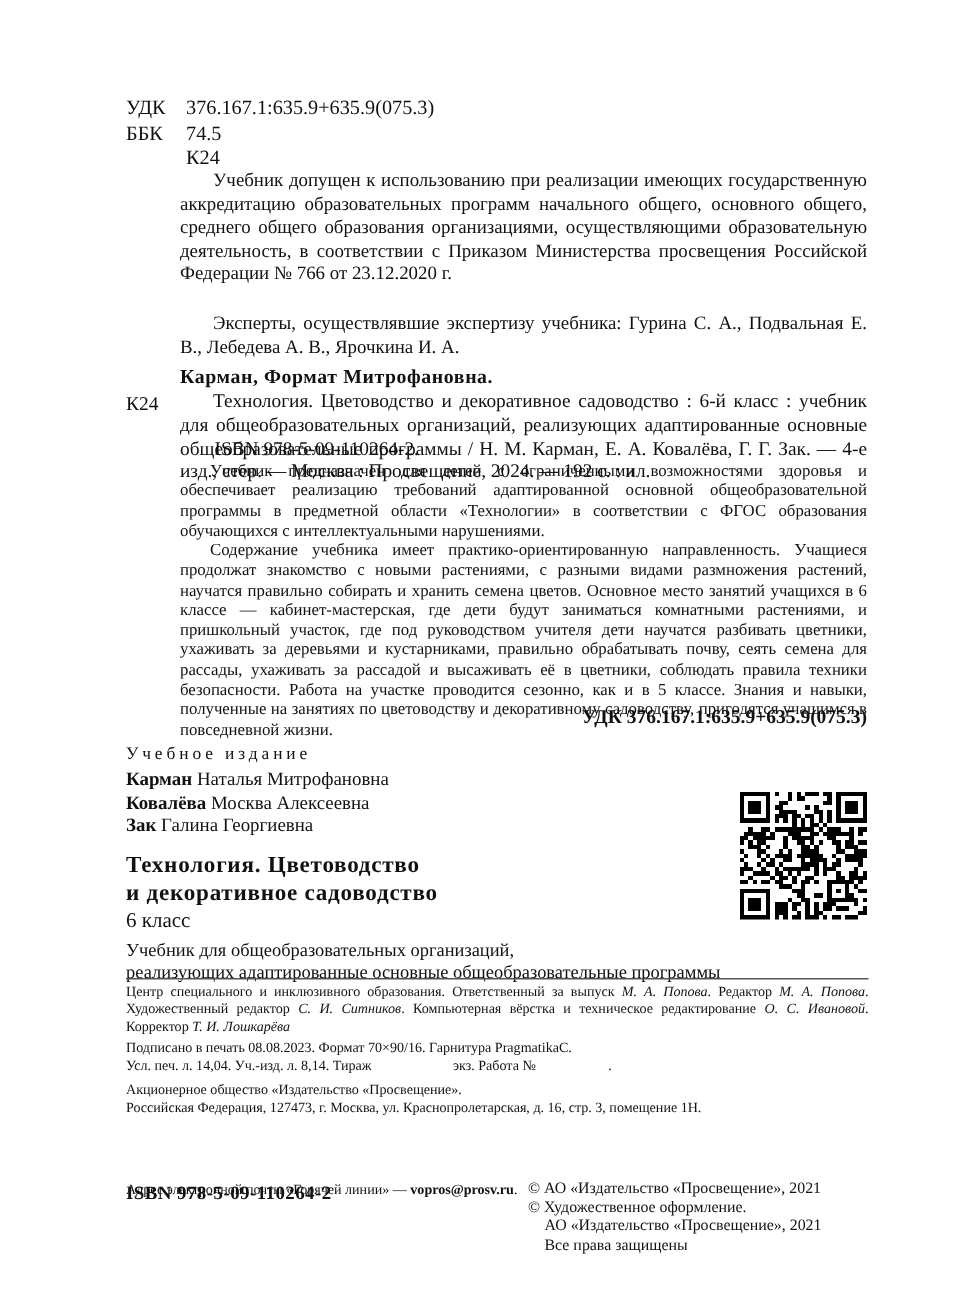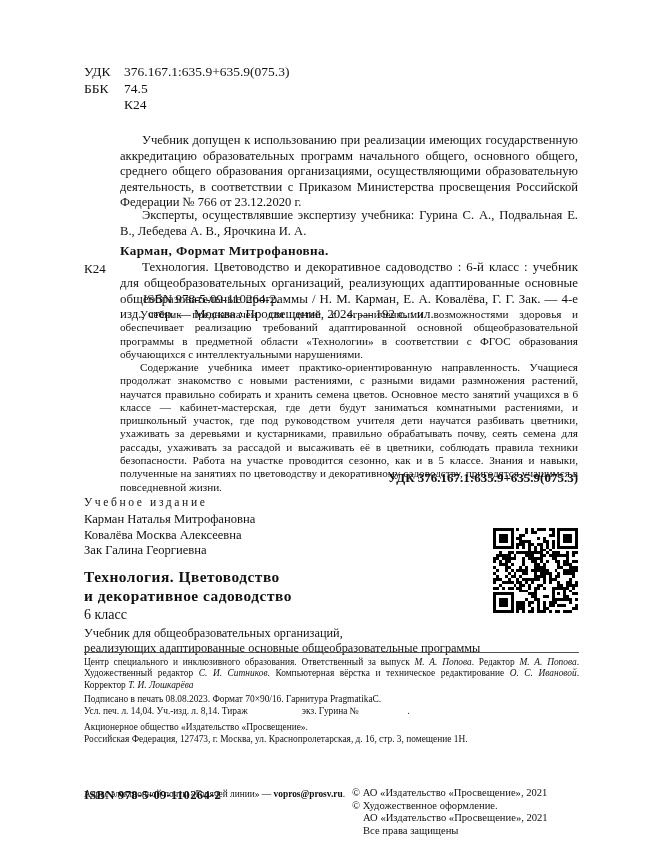--- a/index.html
+++ b/index.html
@@ -38,21 +38,20 @@
   
   .approval {
     position: absolute;
     left: 120px;
     top: 113px;
     width: 458px;
     font-size: 12.6px;
     line-height: 15.6px;
     text-align: justify;
     text-indent: 22px;
-    margin-top: 20px;
   }
   .approval p { margin: 0; }
   .experts {
     position: absolute;
     left: 120px;
     top: 208px;
     width: 458px;
     font-size: 12.6px;
     line-height: 15.6px;
     text-align: justify;
@@ -134,21 +133,21 @@
     font-size: 11.6px;
     letter-spacing: 2.6px;
   }
   .names {
     position: absolute;
     left: 84px;
     top: 512px;
     font-size: 12.6px;
     line-height: 15.6px;
   }
-  .names b { font-weight: normal; text-align: center; }
+  .names b { font-weight: bold; text-align: center; }
   .big-title {
     position: absolute;
     left: 84px;
     top: 568px;
     font-size: 15.4px;
     line-height: 18.6px;
     font-weight: bold;
     letter-spacing: 0.5px;
   }
   .grade {
@@ -321,21 +320,21 @@
   <div class="rule"></div>
 
   <div class="credits">
     <span>Центр специального и инклюзивного образования. Ответственный за выпуск </span><i>М. А. Попова</i><span>. Редактор </span><i>М. А. Попова</i><span>. Художественный редактор </span><i>С. И. Ситников</i><span>. Компьютерная вёрстка и техническое редактирование </span><i>О. С. Ивановой</i><span>. Корректор </span><i>Т. И. Лошкарёва</i>
   </div>
 
   <div class="print-info">
     <div>Подписано в печать 08.08.2023. Формат 70×90/16. Гарнитура PragmatikaC.</div>
     <div>
       <span>Усл. печ. л. 14,04. Уч.-изд. л. 8,14. Тираж</span>
-      <span style="display:inline-block;width:52px"></span><span>экз. Гурина №</span>
+      <span style="display:inline-block;width:52px"></span><span>экз. Работа №</span>
       <span style="display:inline-block;width:46px"></span><span>.</span>
     </div>
   </div>
 
   <div class="publisher-info">
     <div>Акционерное общество «Издательство «Просвещение».</div>
     <div>Российская Федерация, 127473, г. Москва, ул. Краснопролетарская, д. 16, стр. 3, помещение 1Н.</div>
   </div>
 
   <div class="email-line">

